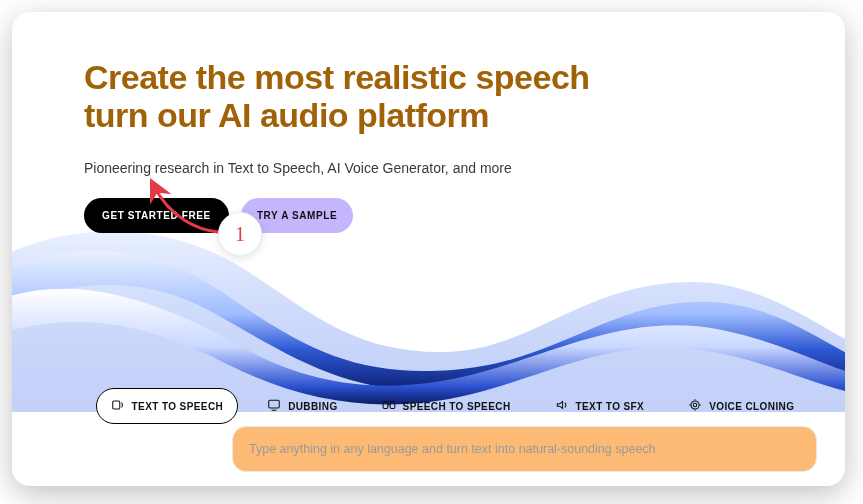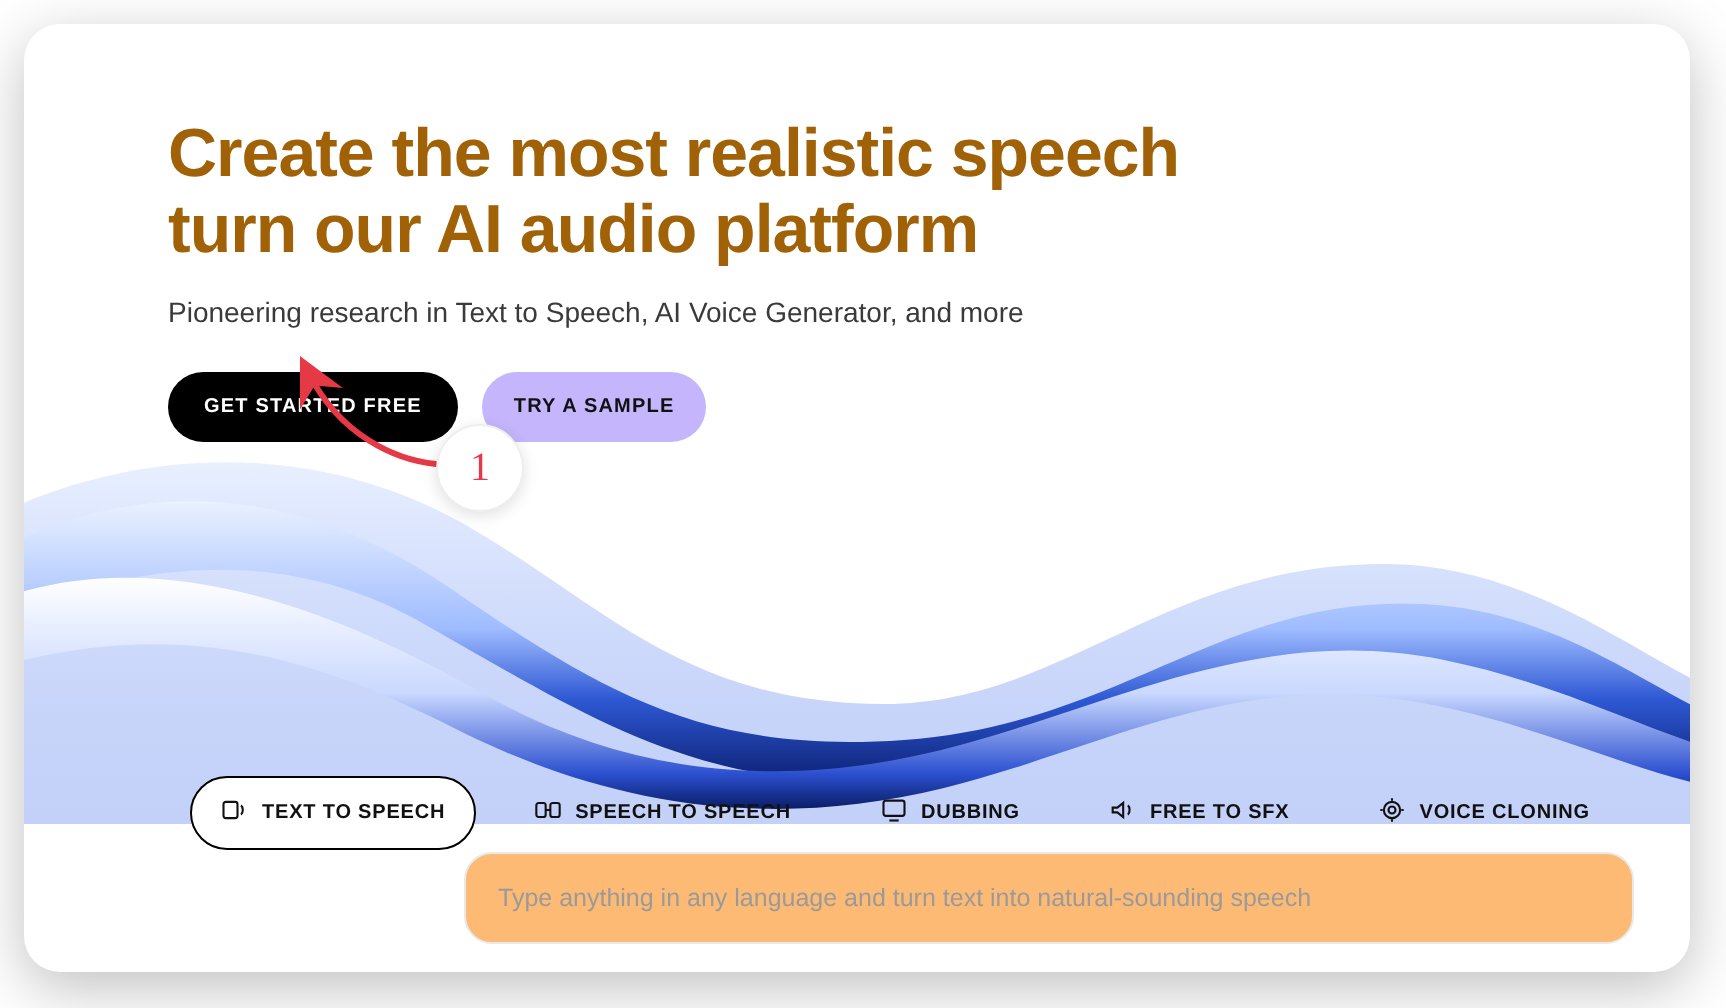--- a/index.html
+++ b/index.html
@@ -9,21 +9,21 @@
     width: 833px;
     height: 474px;
     margin: 12px 0 0 12px;
     background: #fff;
     border-radius: 18px;
     box-shadow: 0 8px 30px rgba(0,0,0,.25);
     overflow: hidden;
   }
   .content { position: relative; z-index: 2; padding: 46px 60px 0 72px; }
   h1.headline { font-size: 34px; font-weight: 700; letter-spacing: -0.5px; line-height: 1.12; color: #a16207; }
-  p.subhead { margin-top: 14px; font-size: 14px; color: #3a3a3a; }
+  p.subhead { margin-top: 26px; font-size: 14px; color: #3a3a3a; }
   .cta-row { margin-top: 22px; display: flex; gap: 12px; align-items: center; }
   .btn-primary { background:#000; color:#fff; border:none; border-radius:999px; font-size:10px; font-weight:700; letter-spacing:.6px; padding:12px 18px; cursor:pointer; }
   .btn-secondary { background:#c4b5fd; color:#111; border:none; border-radius:999px; font-size:10px; font-weight:700; letter-spacing:.6px; padding:12px 16px; cursor:pointer; }
 
   
   .wave { position:absolute; left:-40px; right:-40px; top:190px; height:210px; z-index:1; pointer-events:none; }
 
   
   .anno-badge { position:absolute; z-index:4; left:206px; top:200px; width:44px; height:44px; border-radius:50%; background:#fff; border:1px solid #eee; box-shadow:0 2px 8px rgba(0,0,0,.12); display:flex; align-items:center; justify-content:center; color:#e63946; font-family: Georgia, "Times New Roman", serif; font-size:20px; }
   .anno-arrow { position:absolute; z-index:4; left:128px; top:160px; width:90px; height:70px; pointer-events:none; }
@@ -99,44 +99,44 @@
         <svg viewBox="0 0 24 24" fill="none" stroke="currentColor" stroke-width="1.8">
             <rect x="3" y="5" width="12" height="14" rx="2"></rect>
             <path d="M18 8c2 1.5 2 6.5 0 8"></path>
           </svg>
       </span>
       <span>TEXT TO SPEECH</span>
     </button>
     <button class="tab">
       <span>
         <svg viewBox="0 0 24 24" fill="none" stroke="currentColor" stroke-width="1.8">
+            <rect x="3" y="4" width="18" height="13" rx="2"></rect>
+            <path d="M8 21h8"></path>
+          </svg>
+      </span>
+      <span>DUBBING</span>
+    </button>
+    <button class="tab">
+      <span>
+        <svg viewBox="0 0 24 24" fill="none" stroke="currentColor" stroke-width="1.8">
             <rect x="2" y="6" width="8" height="12" rx="2"></rect>
             <rect x="14" y="6" width="8" height="12" rx="2"></rect>
             <path d="M10 12h4"></path>
           </svg>
       </span>
       <span>SPEECH TO SPEECH</span>
     </button>
     <button class="tab">
       <span>
         <svg viewBox="0 0 24 24" fill="none" stroke="currentColor" stroke-width="1.8">
-            <rect x="3" y="4" width="18" height="13" rx="2"></rect>
-            <path d="M8 21h8"></path>
-          </svg>
-      </span>
-      <span>DUBBING</span>
-    </button>
-    <button class="tab">
-      <span>
-        <svg viewBox="0 0 24 24" fill="none" stroke="currentColor" stroke-width="1.8">
             <path d="M4 14V10h4l5-4v12l-5-4H4z"></path>
             <path d="M17 8c2 1.5 2 6.5 0 8"></path>
           </svg>
       </span>
-      <span>FREE TO SFX</span>
+      <span>TEXT TO SFX</span>
     </button>
     <button class="tab">
       <span>
         <svg viewBox="0 0 24 24" fill="none" stroke="currentColor" stroke-width="1.8">
             <circle cx="12" cy="12" r="3"></circle>
             <circle cx="12" cy="12" r="7"></circle>
             <path d="M12 2v2M12 20v2M2 12h2M20 12h2"></path>
           </svg>
       </span>
       <span>VOICE CLONING</span>

